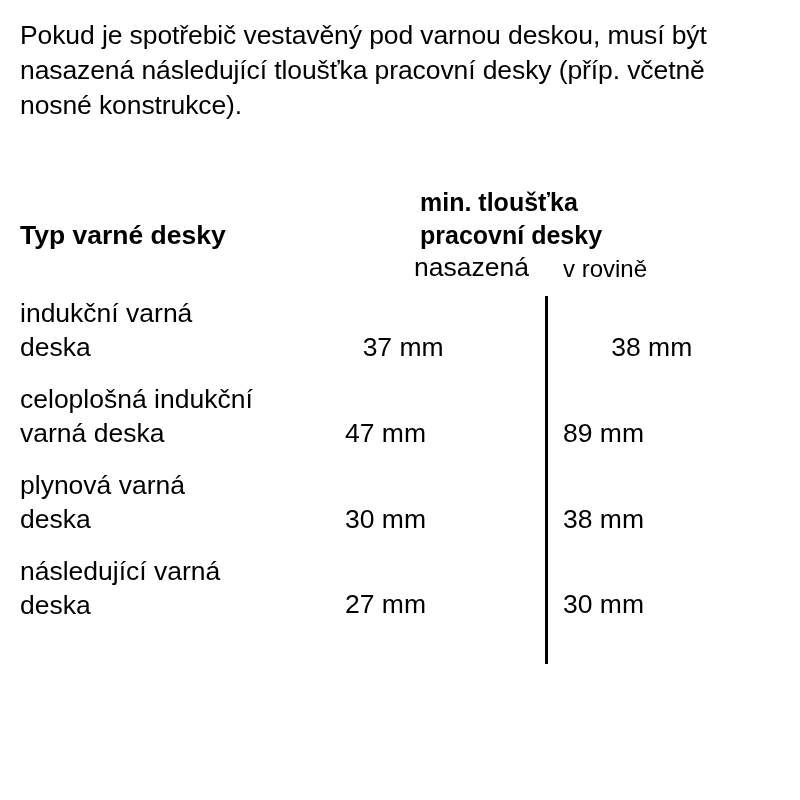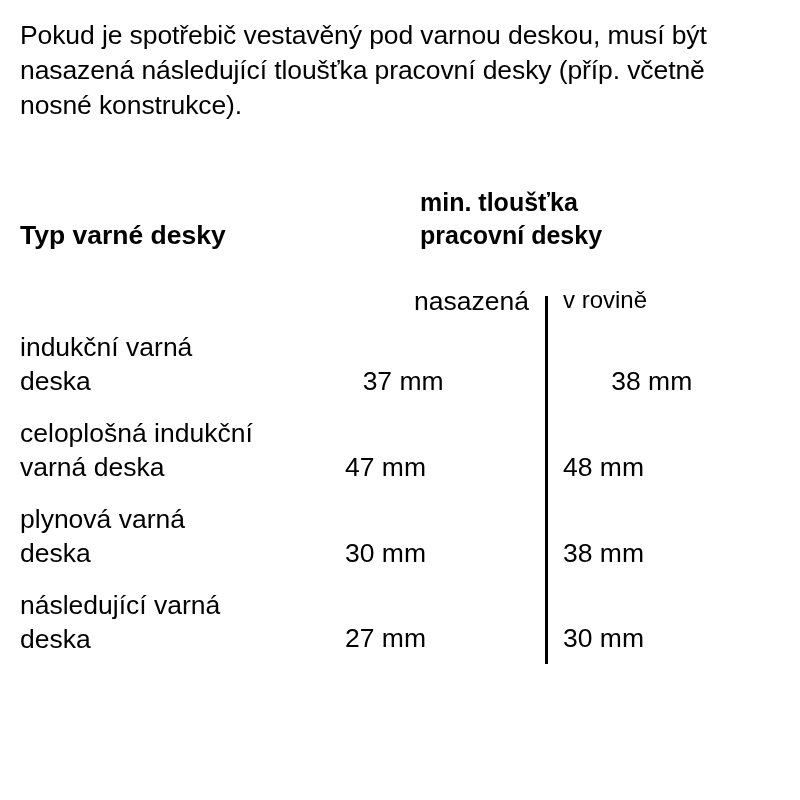--- a/index.html
+++ b/index.html
@@ -51,22 +51,21 @@
   .head-thick {
     font-size: 25px;
     font-weight: bold;
     line-height: 1.33;
     text-align: left;
     padding-left: 22px;
   }
 
   .subhead-row {
     display: flex;
-    align-items: flex-start;
-    margin-top: 34px;
+    align-items: flex-end;
   }
   .sub-spacer {
     width: 325px;
   }
   .sub-col-a {
     width: 200px;
     text-align: right;
     font-size: 26.5px;
     padding-right: 16px;
     box-sizing: border-box;
@@ -153,21 +152,21 @@
       <div class="cell-a">37 mm</div>
       <div class="cell-b">38 mm</div>
     </div>
 
     <div class="row">
       <div class="cell-label">
         <div>celoplošná indukční</div>
         <div>varná deska</div>
       </div>
       <div class="cell-a">47 mm</div>
-      <div class="cell-b">48 mm</div>
+      <div class="cell-b">89 mm</div>
     </div>
 
     <div class="row">
       <div class="cell-label">
         <div>plynová varná</div>
         <div>deska</div>
       </div>
       <div class="cell-a">30 mm</div>
       <div class="cell-b">38 mm</div>
     </div>

